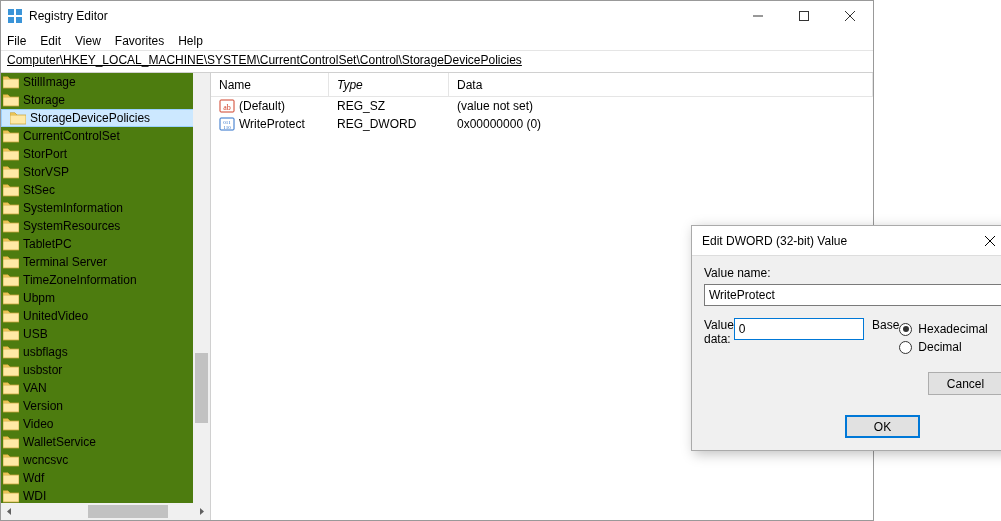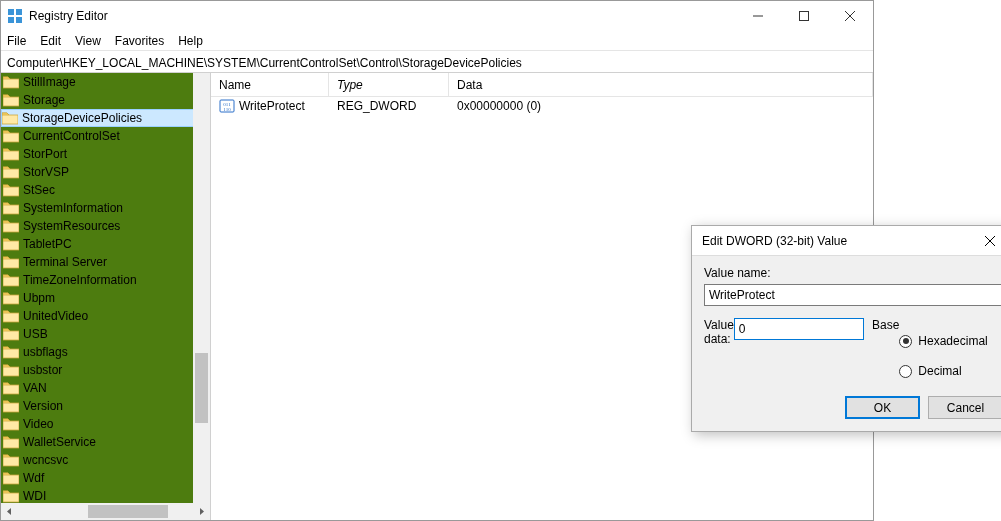--- a/index.html
+++ b/index.html
@@ -5,26 +5,26 @@
   * { box-sizing: border-box; }
   html, body { margin:0; padding:0; height:100%; font-family: "Segoe UI", Tahoma, sans-serif; font-size:12px; color:#000; background:#fff; }
   .window { width:874px; height:521px; border:1px solid #999; display:flex; flex-direction:column; position:relative; }
   .titlebar { height:30px; display:flex; align-items:center; padding:0 0 0 6px; }
   .titlebar .title { margin-left:6px; }
   .wincontrols { margin-left:auto; display:flex; }
   .wincontrols .wc { width:46px; height:30px; display:flex; align-items:center; justify-content:center; color:#555; }
   .app-icon { width:16px; height:16px; }
   .menubar { height:20px; display:flex; align-items:center; padding:0 6px; gap:14px; border-bottom:1px solid #e5e5e5; }
   .menubar span { cursor:default; }
-  .addressbar { height:22px; display:flex; align-items:flex-end; padding:2px 6px; border-bottom:1px solid #d0d0d0; white-space:nowrap; overflow:hidden; }
+  .addressbar { height:22px; display:flex; align-items:flex-start; padding:2px 6px; border-bottom:1px solid #d0d0d0; white-space:nowrap; overflow:hidden;text-decoration:underline; }
   .content { flex:1; display:flex; min-height:0; }
   .treeview { width:210px; border-right:1px solid #d0d0d0; overflow:hidden; position:relative; background:#4d7c0f; }
   .treeitems { overflow:hidden; }
   .treerow { height:18px; display:flex; align-items:center; padding-left:2px; white-space:nowrap; cursor:default; }
-  .treerow.selected { background:#cce8ff; border:1px solid #99d1ff; padding-left:0; height:18px; }
+  .treerow.selected { background:#cce8ff; border:1px solid #99d1ff; padding-left:8px; height:18px; }
   .folder-icon { width:16px; height:14px; margin-right:4px; flex-shrink:0; }
   .tree-hscroll { position:absolute; bottom:0; left:0; right:0; height:17px; background:#f0f0f0; display:flex; align-items:center; }
   .tree-hscroll .track { flex:1; height:17px; position:relative; }
   .tree-hscroll .thumb { position:absolute; left:70px; top:2px; width:80px; height:13px; background:#c2c2c2; border-radius:0; }
   .tree-hscroll .arrow { width:17px; height:17px; display:flex; align-items:center; justify-content:center; color:#555; }
   .tree-vscroll { position:absolute; top:0; right:0; bottom:17px; width:17px; background:#f0f0f0; }
   .tree-vscroll .vthumb { position:absolute; left:2px; top:280px; width:13px; height:70px; background:#c2c2c2; }
   .listview { flex:1; position:relative; background:#fff; }
   .listheader { height:24px; display:flex; align-items:center; border-bottom:1px solid #e5e5e5; }
   .listheader .col { padding:0 8px; height:100%; display:flex; align-items:center; border-right:1px solid #e5e5e5; }
@@ -44,26 +44,26 @@
   .dlg-close { margin-left:auto; width:30px; height:30px; display:flex; align-items:center; justify-content:center; }
   .dlg-body { padding:10px 12px 12px 12px; }
   .dlg-label { margin-bottom:4px; }
   .dlg-input { width:100%; height:22px; border:1px solid #7a7a7a; background:#fff; padding:2px 4px; font:inherit; }
   .dlg-row2 { display:flex; margin-top:12px; gap:18px; }
   .dlg-col { display:flex; flex-direction:row; }
   .dlg-col.left { width:150px; }
   .dlg-small-input { width:130px; height:22px; border:1px solid #0078d7; background:#fff; padding:2px 4px; font:inherit; outline:1px solid #0078d7; outline-offset:-1px; }
   .dlg-small-input::selection { background:#0078d7; color:#fff; }
   .fieldset { }
-  .radio-row { display:flex; align-items:center; margin-top:16px; gap:6px; }
+  .radio-row { display:flex; align-items:center; margin-top:4px; gap:6px; }
   .radio-dot { width:13px; height:13px; border:1px solid #333; border-radius:50%; display:flex; align-items:center; justify-content:center; background:#fff; }
   .radio-dot.inner::after { content:""; width:6px; height:6px; background:#333; border-radius:50%; display:block; }
   .dlg-buttons { display:flex; justify-content:flex-end; gap:8px; margin-top:18px; }
   .btn { width:75px; height:23px; border:1px solid #adadad; background:#e1e1e1; display:flex; align-items:center; justify-content:center; cursor:default; }
-  .btn.default { border:1px solid #0078d7; outline:1px solid #0078d7; outline-offset:-2px; }
+  .btn.default { border:1px solid #0078d7; outline:1px solid #0078d7; outline-offset:-2px;margin-top:43px; }
 </style>
 </head>
 <body>
 
 <div class="window">
 
   <div class="titlebar">
     <svg class="app-icon" viewBox="0 0 16 16">
       <rect x="1" y="1" width="6" height="6" fill="#3a94d8"></rect>
       <rect x="9" y="1" width="6" height="6" fill="#3a94d8"></rect>
@@ -296,20 +296,31 @@
       </div>
     </div>
 
     <div class="listview">
       <div class="listheader">
         <div class="col name">Name</div>
         <div class="col type">Type</div>
         <div class="col data">Data</div>
       </div>
       <div id="listrows">
+          <div class="listrow">
+            <div class="cell name">
+              <svg class="val-icon" viewBox="0 0 16 16">
+                <rect x="1" y="2" width="14" height="12" rx="1" fill="#fff" stroke="#d04028" stroke-width="1"></rect>
+                <text x="8" y="11.5" font-size="8" text-anchor="middle" fill="#d04028" font-family="Segoe UI">ab</text>
+              </svg>
+              <span>(Default)</span>
+            </div>
+            <div class="cell type">REG_SZ</div>
+            <div class="cell data">(value not set)</div>
+          </div>
           <div class="listrow">
             <div class="cell name">
               <svg class="val-icon" viewBox="0 0 16 16">
                 <rect x="1" y="2" width="14" height="12" rx="1" fill="#fff" stroke="#2a6fc9" stroke-width="1"></rect>
                 <text x="8" y="8" font-size="5" text-anchor="middle" fill="#2a6fc9" font-family="Segoe UI">011</text>
                 <text x="8" y="13" font-size="5" text-anchor="middle" fill="#2a6fc9" font-family="Segoe UI">110</text>
               </svg>
               <span>WriteProtect</span>
             </div>
             <div class="cell type">REG_DWORD</div>

